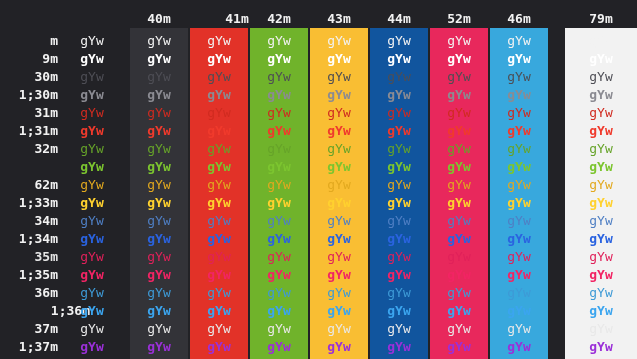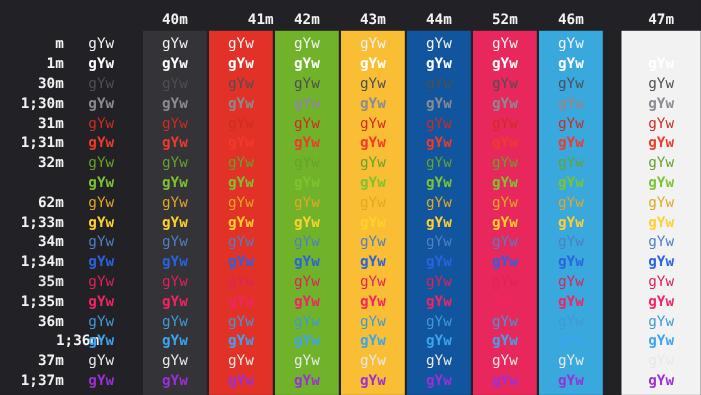--- a/index.html
+++ b/index.html
@@ -72,32 +72,32 @@
     <div class="hdr" style="left: 250px; width: 58px;">42m</div>
     <div class="band" style="left: 310px; width: 58px; top: 28px; height: 331px; background: rgb(249, 190, 51);"></div>
     <div class="hdr" style="left: 310px; width: 58px;">43m</div>
     <div class="band" style="left: 370px; width: 58px; top: 28px; height: 331px; background: rgb(17, 85, 158);"></div>
     <div class="hdr" style="left: 370px; width: 58px;">44m</div>
     <div class="band" style="left: 430px; width: 58px; top: 28px; height: 331px; background: rgb(232, 40, 92);"></div>
     <div class="hdr" style="left: 430px; width: 58px;">52m</div>
     <div class="band" style="left: 490px; width: 58px; top: 28px; height: 331px; background: rgb(56, 168, 221);"></div>
     <div class="hdr" style="left: 490px; width: 58px;">46m</div>
     <div class="band" style="left: 565px; width: 72px; top: 28px; height: 331px; background: rgb(242, 242, 242);"></div>
-    <div class="hdr" style="left: 565px; width: 72px;">47m</div>
+    <div class="hdr" style="left: 565px; width: 72px;">79m</div>
     <div class="rowlabel" style="top: 32px; color: rgb(242, 242, 242);">m</div>
     <div class="cell" style="left: 63px; width: 58px; top: 32px; color: rgb(242, 242, 242);">gYw</div>
     <div class="cell" style="left: 130px; width: 58px; top: 32px; color: rgb(242, 242, 242);">gYw</div>
     <div class="cell" style="left: 190px; width: 58px; top: 32px; color: rgb(242, 242, 242);">gYw</div>
     <div class="cell" style="left: 250px; width: 58px; top: 32px; color: rgb(242, 242, 242);">gYw</div>
     <div class="cell" style="left: 310px; width: 58px; top: 32px; color: rgb(242, 242, 242);">gYw</div>
     <div class="cell" style="left: 370px; width: 58px; top: 32px; color: rgb(242, 242, 242);">gYw</div>
     <div class="cell" style="left: 430px; width: 58px; top: 32px; color: rgb(242, 242, 242);">gYw</div>
     <div class="cell" style="left: 490px; width: 58px; top: 32px; color: rgb(242, 242, 242);">gYw</div>
     <div class="cell" style="left: 565px; width: 72px; top: 32px; color: rgb(242, 242, 242);">gYw</div>
-    <div class="rowlabel" style="top: 50px; color: rgb(242, 242, 242);">1m</div>
+    <div class="rowlabel" style="top: 50px; color: rgb(242, 242, 242);">9m</div>
     <div class="cell bold" style="left: 63px; width: 58px; top: 50px; color: rgb(255, 255, 255);">gYw</div>
     <div class="cell bold" style="left: 130px; width: 58px; top: 50px; color: rgb(255, 255, 255);">gYw</div>
     <div class="cell bold" style="left: 190px; width: 58px; top: 50px; color: rgb(255, 255, 255);">gYw</div>
     <div class="cell bold" style="left: 250px; width: 58px; top: 50px; color: rgb(255, 255, 255);">gYw</div>
     <div class="cell bold" style="left: 310px; width: 58px; top: 50px; color: rgb(255, 255, 255);">gYw</div>
     <div class="cell bold" style="left: 370px; width: 58px; top: 50px; color: rgb(255, 255, 255);">gYw</div>
     <div class="cell bold" style="left: 430px; width: 58px; top: 50px; color: rgb(255, 255, 255);">gYw</div>
     <div class="cell bold" style="left: 490px; width: 58px; top: 50px; color: rgb(255, 255, 255);">gYw</div>
     <div class="cell bold" style="left: 565px; width: 72px; top: 50px; color: rgb(255, 255, 255);">gYw</div>
     <div class="rowlabel" style="top: 68px; color: rgb(242, 242, 242);">30m</div>

